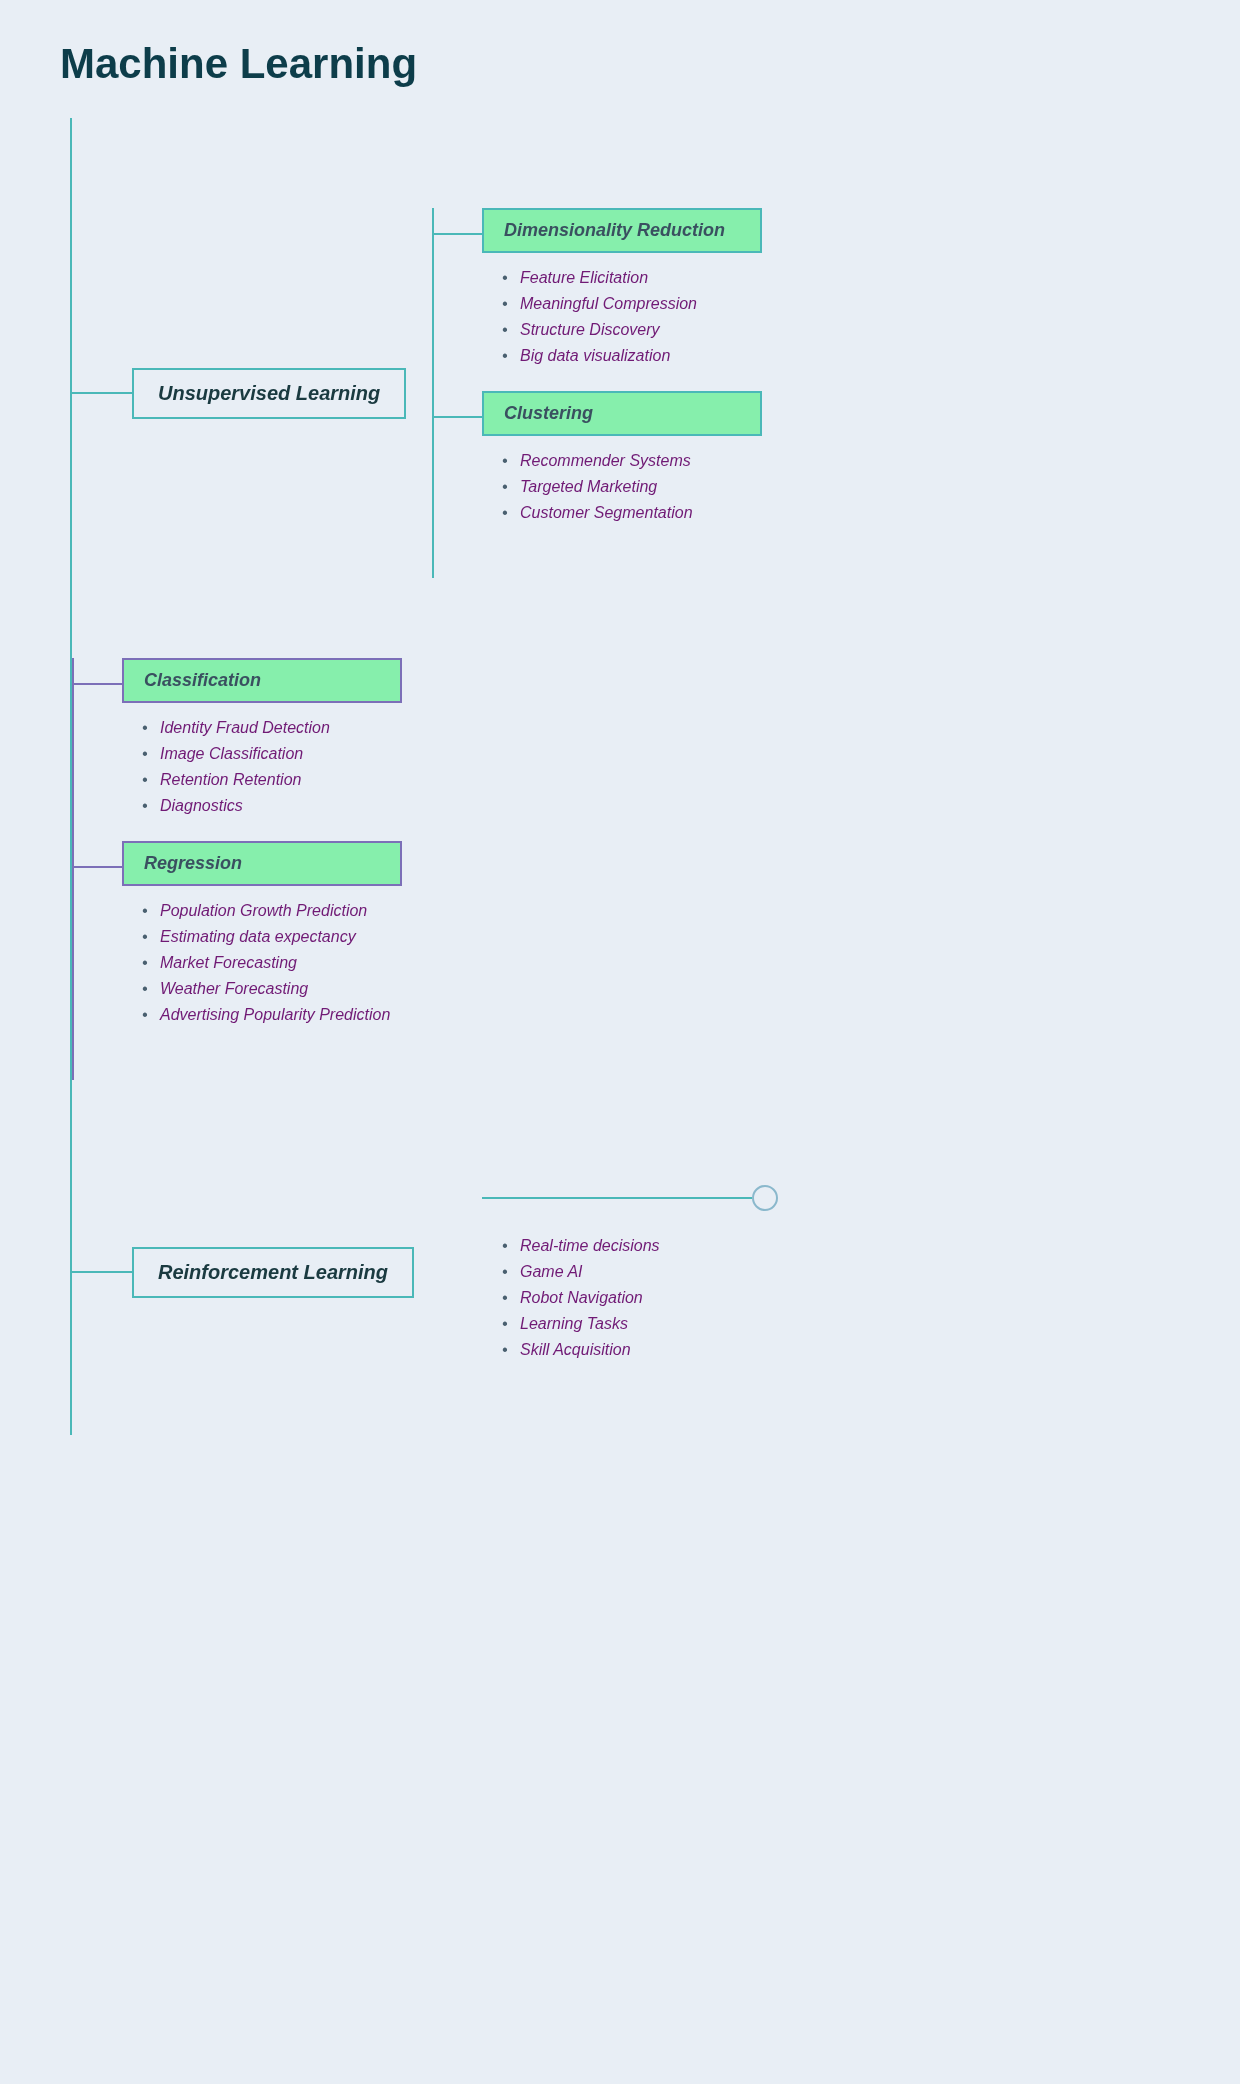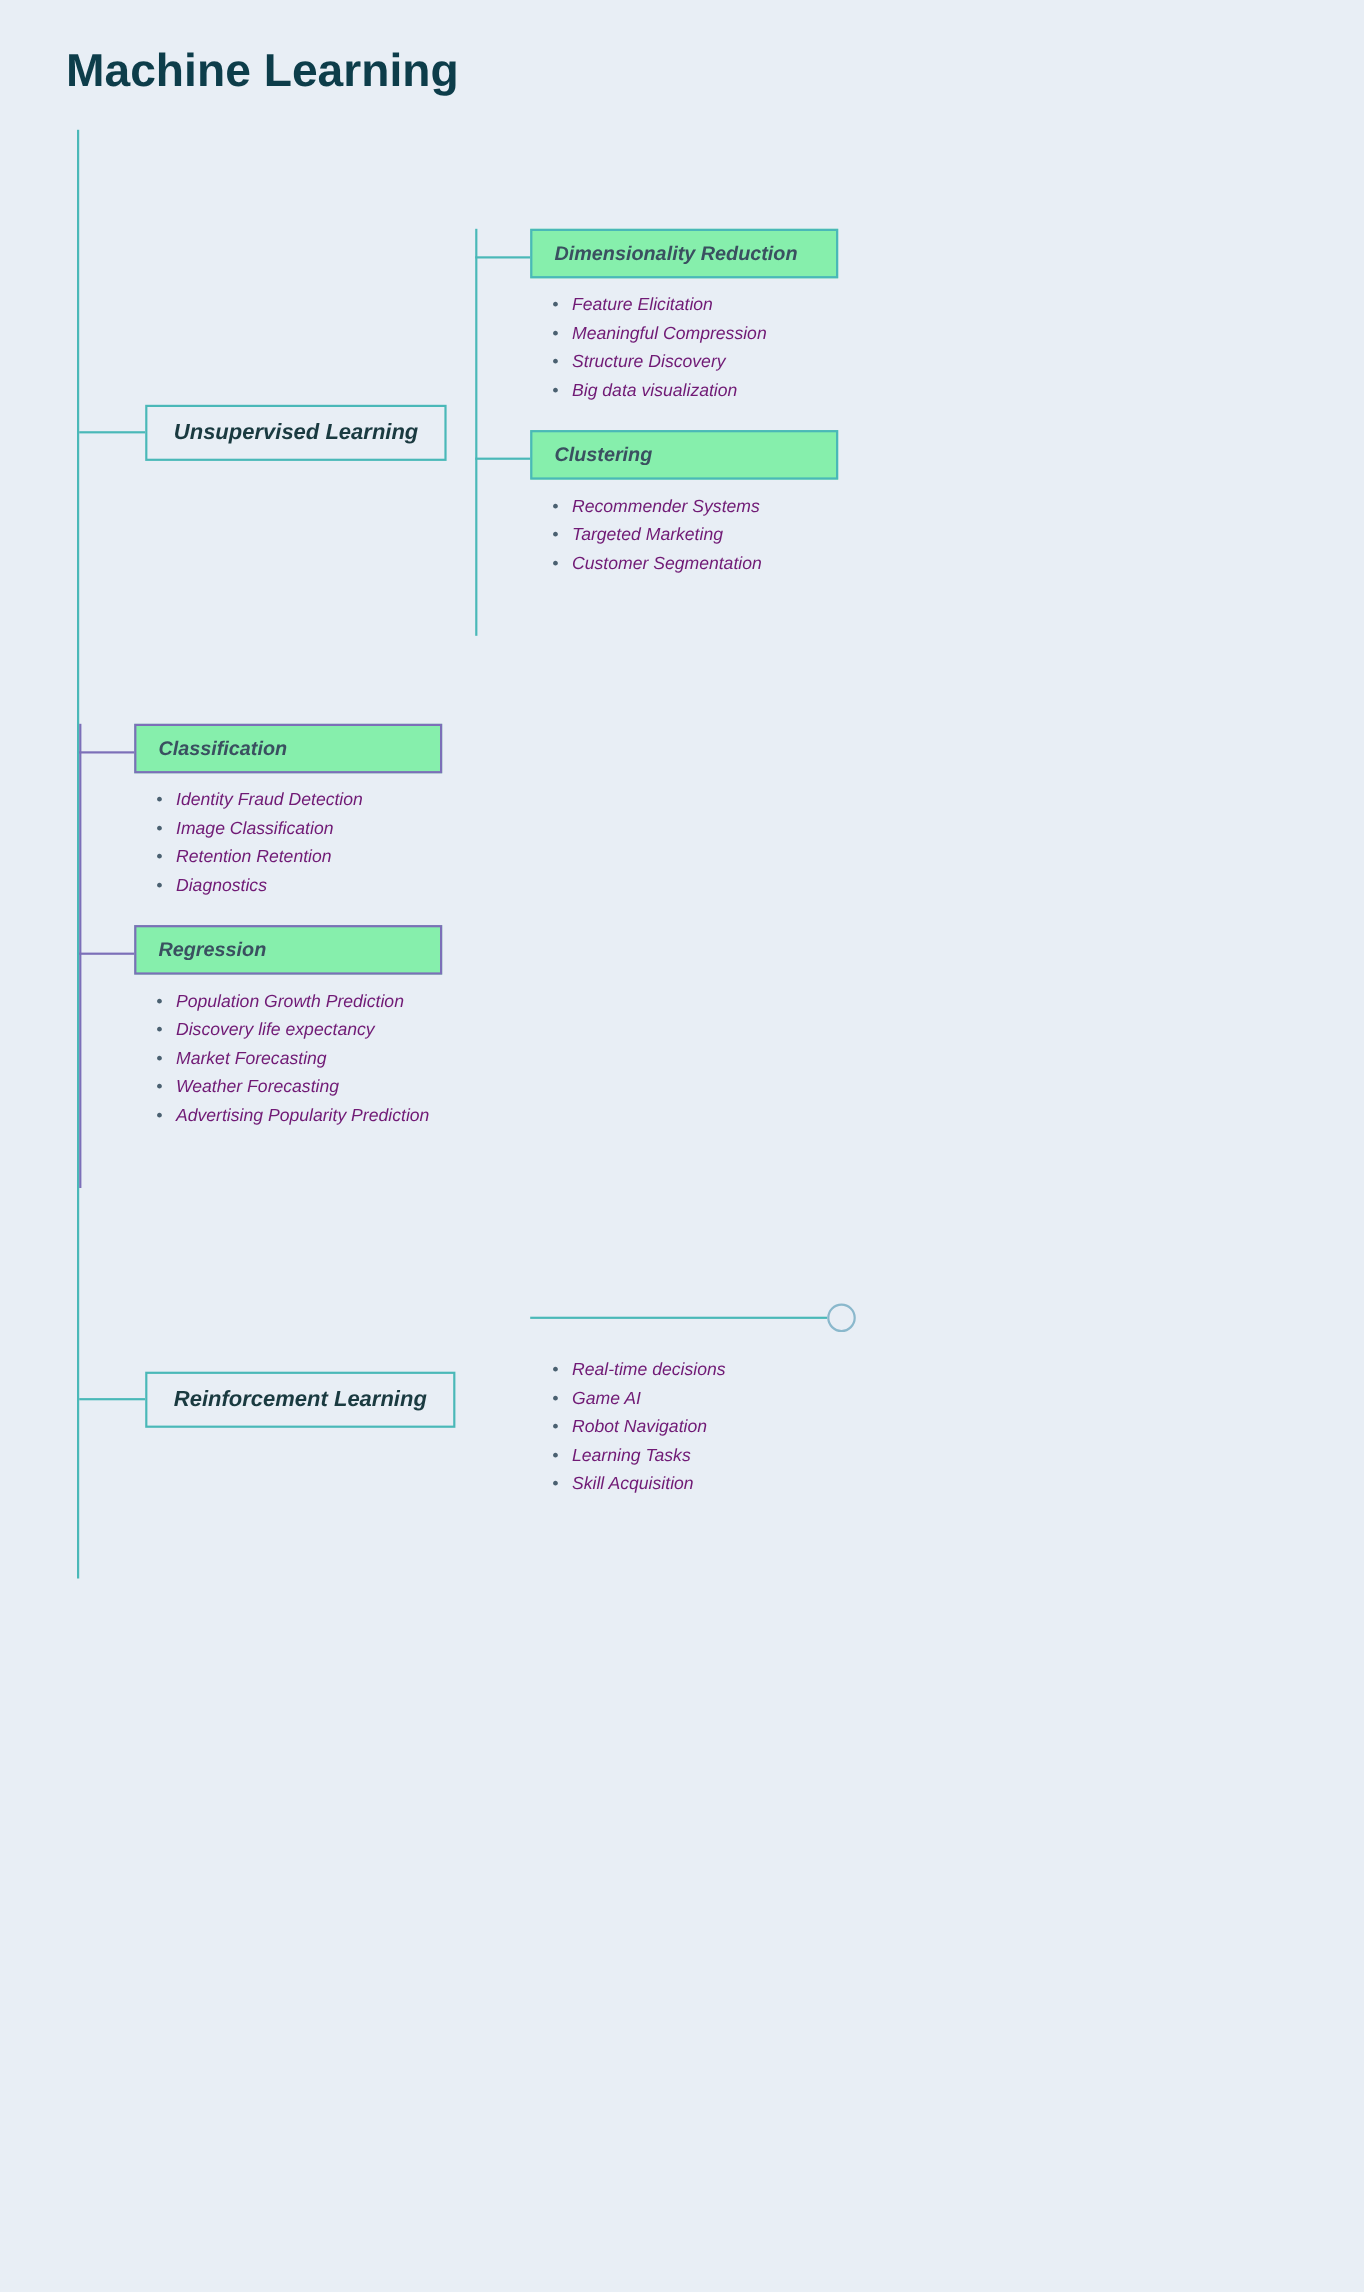--- a/index.html
+++ b/index.html
@@ -204,21 +204,21 @@
           <li>Image Classification</li>
           <li>Retention Retention</li>
           <li>Diagnostics</li>
         </ul>
       </div>
 
       <div class="sub-section" style="padding-bottom: 30px;">
         <div class="sub-box purple">Regression</div>
         <ul class="bullet-list">
           <li>Population Growth Prediction</li>
-          <li>Discovery life expectancy</li>
+          <li>Estimating data expectancy</li>
           <li>Market Forecasting</li>
           <li>Weather Forecasting</li>
           <li>Advertising Popularity Prediction</li>
         </ul>
       </div>
     </div>
   </div>
 
   <div class="ml-section reinforcement-section-bottom">
     <div class="left-part">

